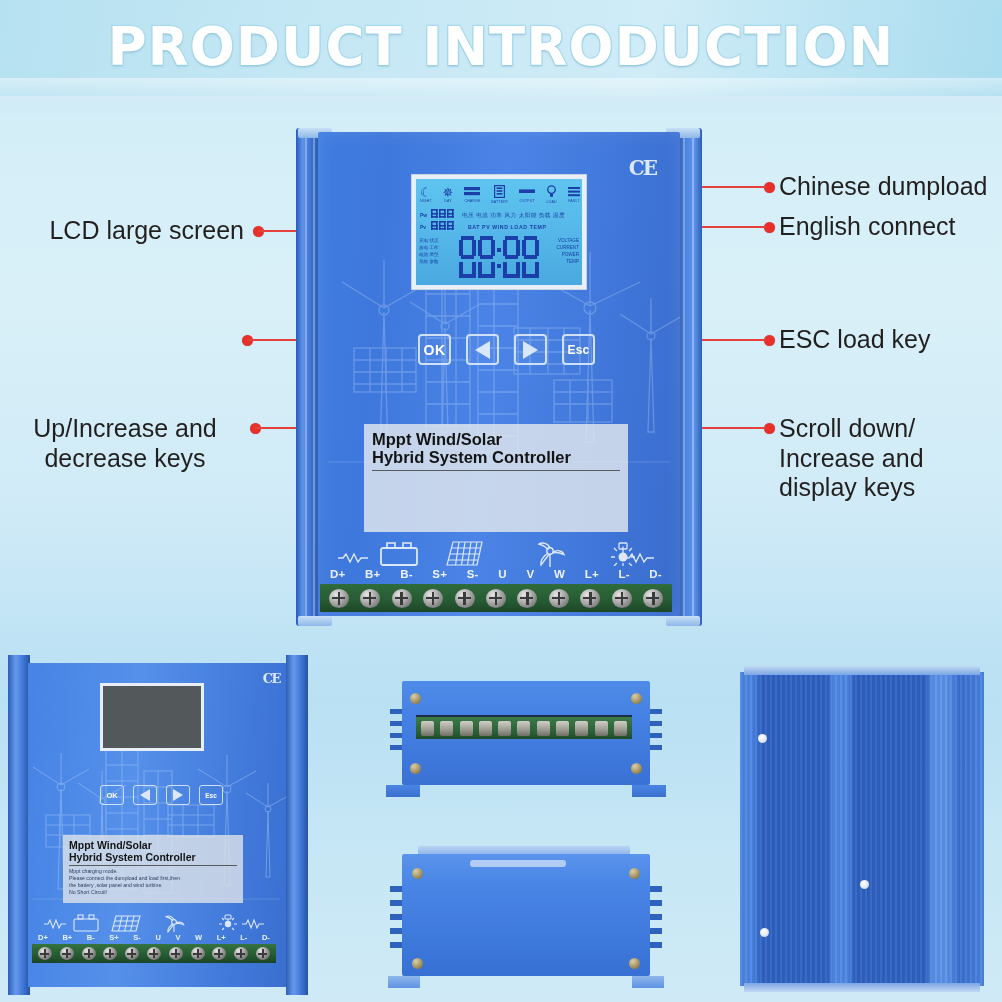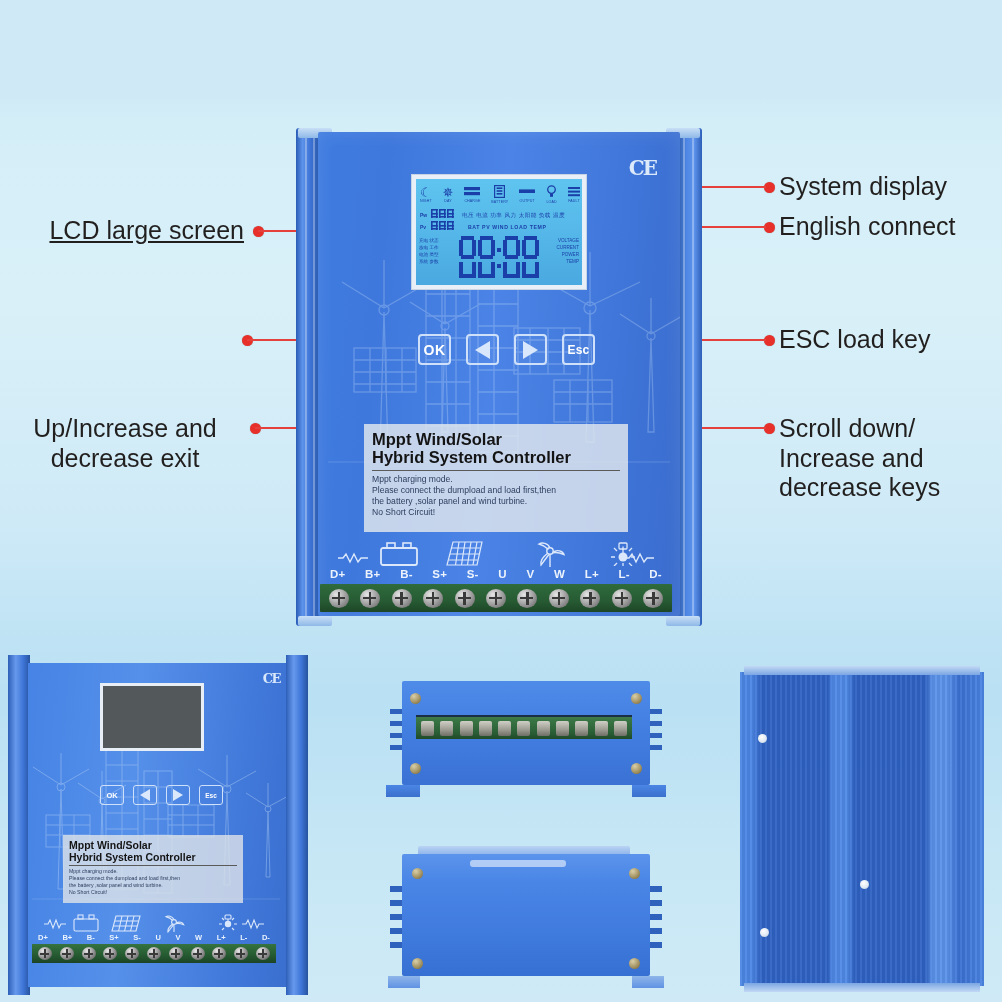--- a/index.html
+++ b/index.html
@@ -392,52 +392,56 @@
   .t4-hole {
     position: absolute; width: 9px; height: 9px; border-radius: 50%;
     background: radial-gradient(circle at 40% 35%, #ffffff, #dde7f2 60%, #9fb6cd);
   }
 </style>
 </head>
 <body>
 
 <div id="page">
 
-
-  <div class="anno left" style="left:4px; top:216px; width:240px;text-decoration:underline;">LCD large screen</div>
+  <div id="banner">
+    <div id="banner-title">PRODUCT INTRODUCTION</div>
+    <div id="banner-sheen"></div>
+  </div>
+
+  <div class="anno left" style="left:4px; top:216px; width:240px;">LCD large screen</div>
   <div class="dot" style="left:253px; top:226px;"></div>
   <div class="lead" style="left:258px; top:230px; width:170px;"></div>
   <div class="lead v" style="left:427px; top:230px; height:16px;"></div>
 
   <div class="dot" style="left:242px; top:335px;"></div>
   <div class="lead" style="left:247px; top:339px; width:175px;"></div>
 
   <div class="anno leftcenter" style="left:10px; top:414px; width:230px;">Up/Increase and
-decrease exit</div>
+decrease keys</div>
   <div class="dot" style="left:250px; top:423px;"></div>
   <div class="lead" style="left:255px; top:427px; width:222px;"></div>
   <div class="lead v" style="left:476px; top:345px; height:84px;"></div>
 
-  <div class="anno right" style="left:779px; top:172px; width:222px;">System display</div>
+  <div class="anno right" style="left:779px; top:172px; width:222px;">Chinese dumpload</div>
   <div class="dot" style="left:764px; top:182px;"></div>
   <div class="lead" style="left:630px; top:186px; width:136px;"></div>
   <div class="lead v" style="left:630px; top:186px; height:31px;"></div>
   <div class="lead" style="left:560px; top:216px; width:72px;"></div>
 
   <div class="anno right" style="left:779px; top:212px; width:222px;">English connect</div>
   <div class="dot" style="left:764px; top:222px;"></div>
   <div class="lead" style="left:560px; top:226px; width:206px;"></div>
 
   <div class="anno right" style="left:779px; top:325px; width:222px;">ESC load key</div>
   <div class="dot" style="left:764px; top:335px;"></div>
   <div class="lead" style="left:580px; top:339px; width:186px;"></div>
 
   <div class="anno right" style="left:779px; top:414px; width:222px;">Scroll down/
 Increase and
-decrease keys</div>
+display keys</div>
   <div class="dot" style="left:764px; top:423px;"></div>
   <div class="lead" style="left:525px; top:427px; width:241px;"></div>
   <div class="lead v" style="left:525px; top:345px; height:84px;"></div>
 
   <div id="device">
 
     <div id="rail-l" class="dev-rail">
       <div class="rail-line" style="left:9px;"></div>
       <div class="rail-line" style="left:17px;"></div>
     </div>
@@ -585,24 +589,20 @@
     </div>
     <div class="btn" style="left:218px; top:206px;">
       <span class="tri r"></span>
     </div>
     <div class="btn esc" style="left:266px; top:206px;">Esc</div>
 
     <div id="plate">
       <div id="plate-title">Mppt Wind/Solar
 Hybrid System Controller</div>
       <div id="plate-rule"></div>
-      <div id="plate-body">Mppt charging mode.
-Please connect the dumpload and load first,then
-the battery ,solar panel and wind turbine.
-No Short Circuit!</div>
     </div>
 
     <div id="term-icons">
       <span class="tic" style="left:2px; top:10px;">
         <svg width="30" height="12">
             <polyline points="0,6 5,6 8,2 12,10 16,2 20,10 23,6 30,6" fill="none" stroke="#dbe8fb" stroke-width="1.4"></polyline>
           </svg>
       </span>
       <span class="tic" style="left:44px; top:2px;">
         <svg width="38" height="24">

